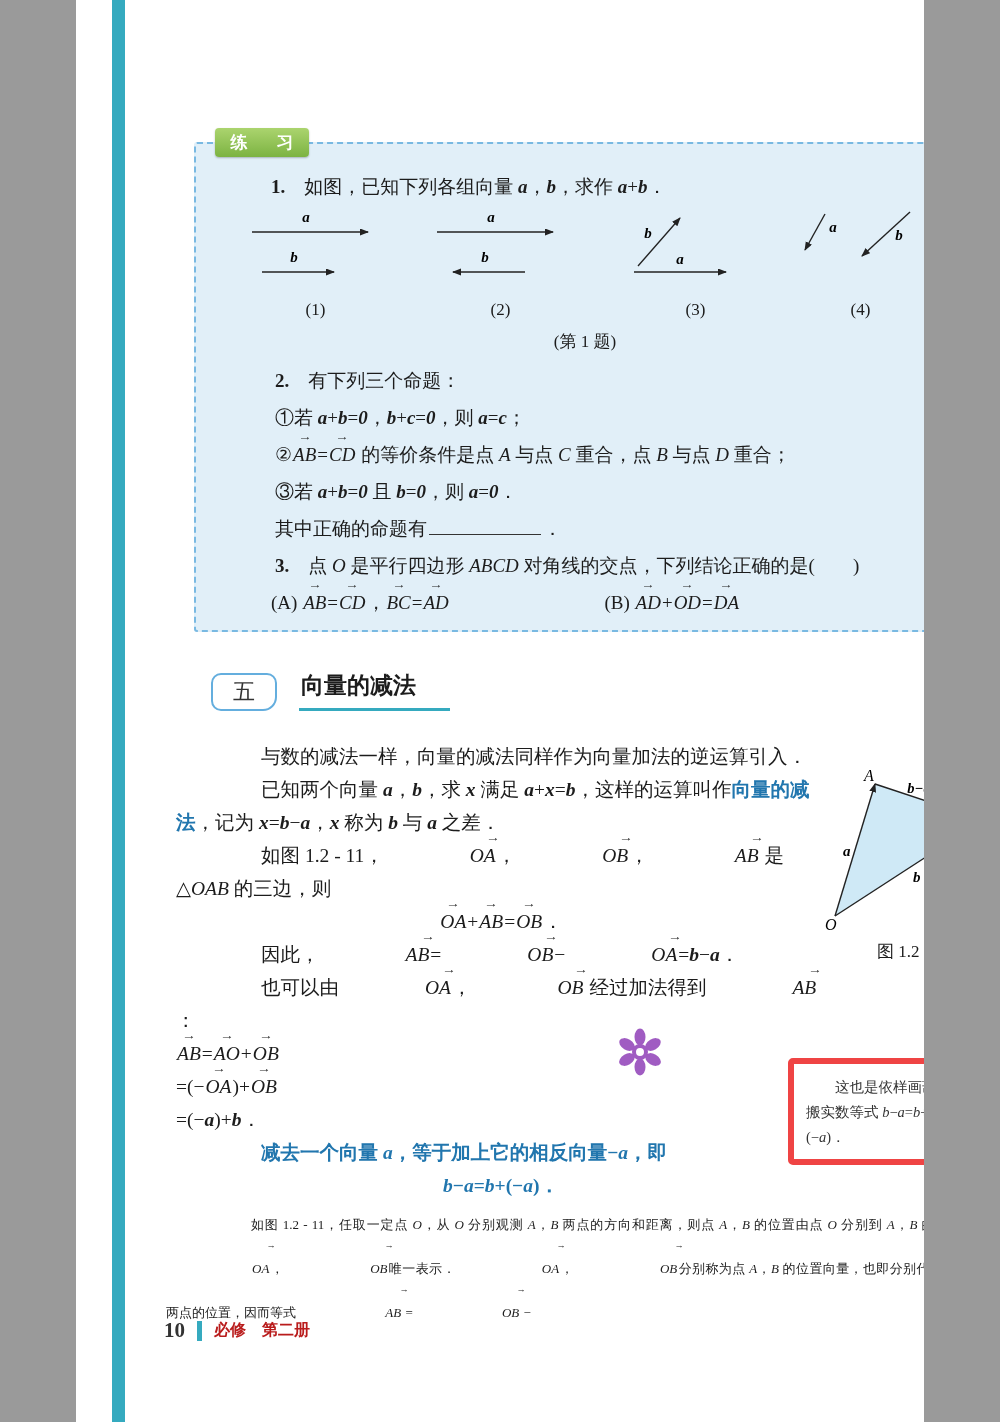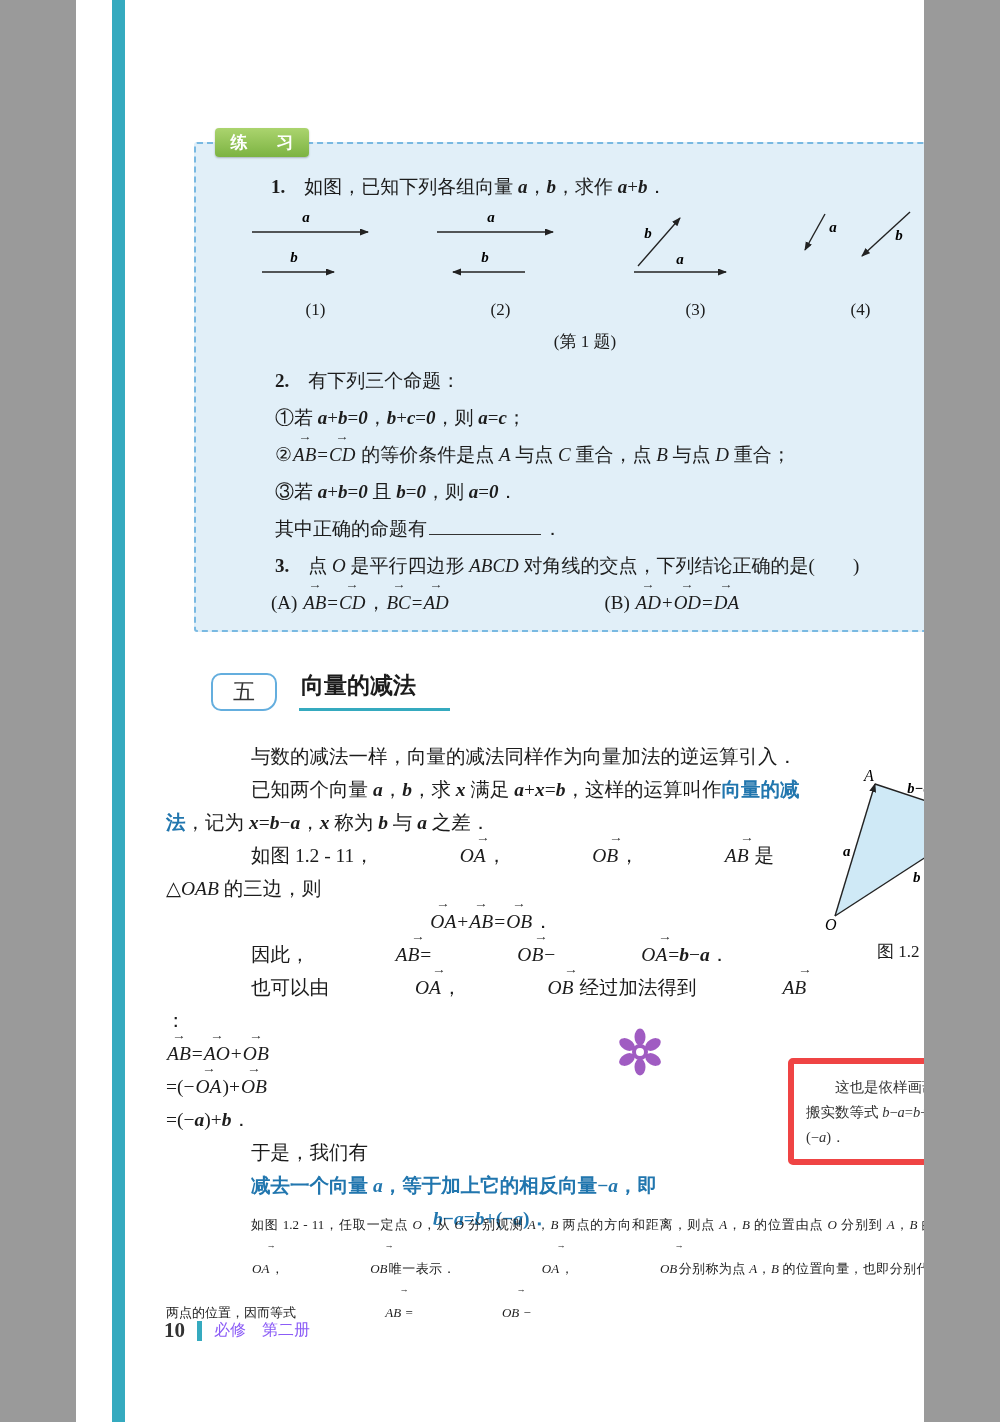--- a/index.html
+++ b/index.html
@@ -34,21 +34,21 @@
 
   
   .sec-head{position:absolute;left:135px;top:670px;display:flex;align-items:flex-end;gap:22px;}
   .sec-num{
     width:66px;height:38px;border:2px solid #64aede;border-radius:10px 10px 14px 10px;background:#fff;
     display:flex;align-items:center;justify-content:center;font-size:22px;color:#333;box-sizing:border-box;
   }
   .sec-title{font-size:23px;font-weight:bold;border-bottom:3px solid #35aabf;padding:0 34px 7px 2px;}
 
   
-  .maincol{position:absolute;left:90px;top:740px;width:650px;font-size:19.5px;line-height:33px;}
+  .maincol{position:absolute;left:100px;top:740px;width:650px;font-size:19.5px;line-height:33px;}
   .maincol p{margin:0;}
   .ind{text-indent:85px;}
   .ctr{text-align:center;}
   .eq-l1{margin-left:255px;}
   .eq-cont{margin-left:283px;}
   .blue{color:#2176ae;font-weight:bold;}
 
   
   .vec{position:relative;display:inline-block;font-style:italic;margin:0 1px;line-height:inherit;}
   .vec::before{
@@ -72,21 +72,21 @@
   
   .bottompara{
     position:absolute;left:90px;top:1190px;width:824px;font-size:13px;line-height:44px;
     text-indent:85px;text-align:justify;
   }
 
   
   .footer{position:absolute;left:88px;top:1318px;display:flex;align-items:center;gap:12px;}
   .footer .pno{font-size:21px;font-weight:bold;color:#333;}
   .footer .fbar{width:5px;height:20px;background:#35aabf;}
-  .footer .ftext{font-size:16px;color:#8b5cf6;}
+  .footer .ftext{font-size:16px;color:#b91c1c;font-weight:bold;}
 
   svg text{font-family:"Liberation Serif","DejaVu Serif",serif;}
 </style>
 </head>
 <body>
 
 <div class="page">
 
   <svg width="0" height="0" style="position:absolute">
     <defs>
@@ -170,21 +170,20 @@
   <div class="maincol">
     <p class="ind">与数的减法一样，向量的减法同样作为向量加法的逆运算引入．</p>
     <p class="ind"><span>已知两个向量 <span class="bv">a</span>，<span class="bv">b</span>，求 <span class="bv">x</span> 满足 <span class="bv">a</span>+<span class="bv">x</span>=<span class="bv">b</span>，这样的运算叫作</span><span class="blue">向量的减法</span><span>，记为 <span class="bv">x</span>=<span class="bv">b</span>−<span class="bv">a</span>，<span class="bv">x</span> 称为 <span class="bv">b</span> 与 <span class="bv">a</span> 之差．</span></p>
     <p class="ind">如图 1.2 - 11，<span class="vec">OA</span>，<span class="vec">OB</span>，<span class="vec">AB</span> 是△<i>OAB</i> 的三边，则</p>
     <p class="ctr"><span class="vec">OA</span>+<span class="vec">AB</span>=<span class="vec">OB</span>．</p>
     <p class="ind">因此，<span class="vec">AB</span>=<span class="vec">OB</span>−<span class="vec">OA</span>=<span class="bv">b</span>−<span class="bv">a</span>．</p>
     <p class="ind">也可以由<span class="vec">OA</span>，<span class="vec">OB</span> 经过加法得到<span class="vec">AB</span>：</p>
     <p class="eq-l1"><span class="vec">AB</span>=<span class="vec">AO</span>+<span class="vec">OB</span></p>
     <p class="eq-cont">=(−<span class="vec">OA</span>)+<span class="vec">OB</span></p>
     <p class="eq-cont">=(−<span class="bv">a</span>)+<span class="bv">b</span>．</p>
-    <p class="ind">于是，我们有</p>
     <p class="ind blue">减去一个向量 <span class="bv">a</span>，等于加上它的相反向量−<span class="bv">a</span>，即</p>
     <p class="ctr blue"><span class="bv">b</span>−<span class="bv">a</span>=<span class="bv">b</span>+(−<span class="bv">a</span>)．</p>
   </div>
 
   <div class="figwrap">
     <svg width="185" height="165" viewBox="0 0 185 165">
       <polygon points="14,146 54,14 162,50" fill="#cfe9f6"></polygon>
       <line x1="14" y1="146" x2="54" y2="14" stroke="#222" stroke-width="1.4" marker-end="url(#mA)"></line>
       <line x1="14" y1="146" x2="162" y2="50" stroke="#222" stroke-width="1.4" marker-end="url(#mA)"></line>
       <line x1="54" y1="14" x2="162" y2="50" stroke="#222" stroke-width="1.4" marker-end="url(#mB)"></line>

